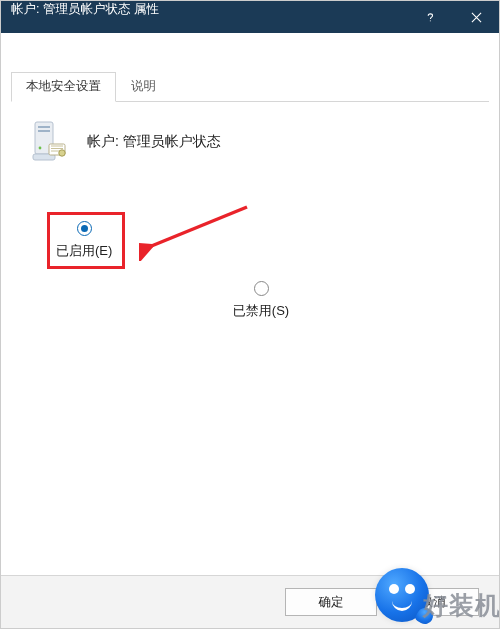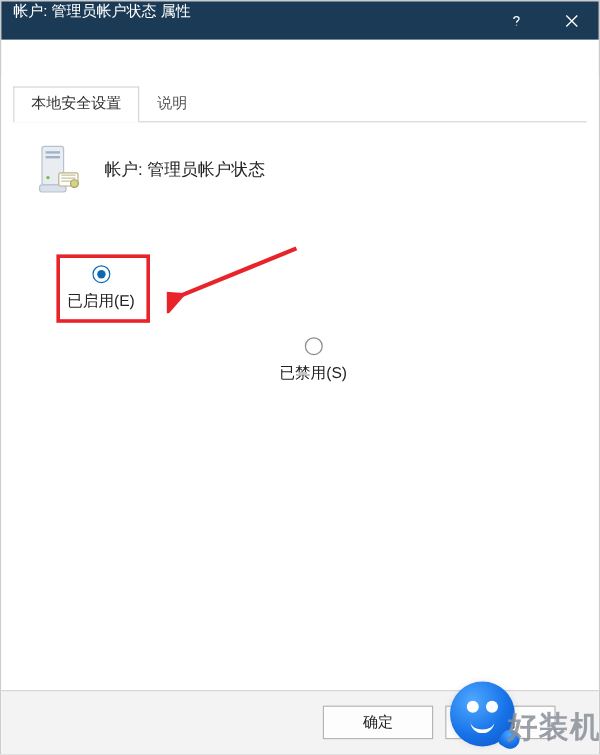--- a/index.html
+++ b/index.html
@@ -21,21 +21,21 @@
   .hdr .lbl{font-size:14px;color:#222;}
   .radios{margin-left:22px;}
   .radio-row{display:flex;align-items:center;gap:6px;padding:4px 6px;margin-bottom:8px;flex-direction:column;}
   .radio-row.boxed{border:3px solid #e9232a;padding:6px 10px 6px 6px;width:max-content;}
   .radio{width:15px;height:15px;border:1.5px solid #0a69b5;border-radius:50%;display:flex;align-items:center;justify-content:center;box-sizing:border-box;}
   .radio .dot{width:7px;height:7px;border-radius:50%;background:#0a69b5;}
   .radio.off{border-color:#888;}
   .rtxt{font-size:13px;color:#222;}
   .arrow{position:absolute;left:128px;top:99px;pointer-events:none;}
   .arrow svg{width:120px;height:60px;}
-  .footer{position:absolute;left:0;right:0;bottom:0;height:52px;border-top:1px solid #d6d6d6;background:#f3f3f3;display:flex;align-items:center;justify-content:flex-end;gap:10px;padding-right:26px;}
+  .footer{position:absolute;left:0;right:0;bottom:0;height:52px;border-top:1px solid #d6d6d6;background:#f3f3f3;display:flex;align-items:center;justify-content:flex-end;gap:10px;padding-right:10px;}
   .btn{min-width:90px;height:26px;border:1px solid #b5b5b5;background:#fdfdfd;font-size:12.5px;display:flex;align-items:center;justify-content:center;color:#222;}
   .watermark{position:absolute;right:-2px;bottom:6px;display:flex;align-items:flex-end;gap:0;}
   .bubble{width:54px;height:54px;border-radius:50%;background:radial-gradient(circle at 35% 30%,#4fa8ff 0%,#1772e8 55%,#0b53c0 100%);position:relative;box-shadow:0 0 6px rgba(0,0,0,.1);}
   .bubble::before{content:"";position:absolute;left:14px;top:16px;width:10px;height:10px;background:#fff;border-radius:50%;}
   .bubble::after{content:"";position:absolute;right:14px;top:16px;width:10px;height:10px;background:#fff;border-radius:50%;}
   .bubble .mouth{position:absolute;left:50%;bottom:11px;transform:translateX(-50%);width:20px;height:9px;border-bottom:3px solid #fff;border-radius:0 0 14px 14px;}
   .bubble .tail{position:absolute;right:-4px;bottom:-2px;width:16px;height:16px;background:radial-gradient(circle at 35% 30%,#4fa8ff 0%,#1772e8 55%,#0b53c0 100%);border-radius:50% 50% 50% 4px;transform:rotate(30deg);}
   .wm-txt{font-size:25px;font-weight:600;color:#8a8f98;opacity:.85;letter-spacing:1px;margin-left:-6px;}
 </style>
 </head>

